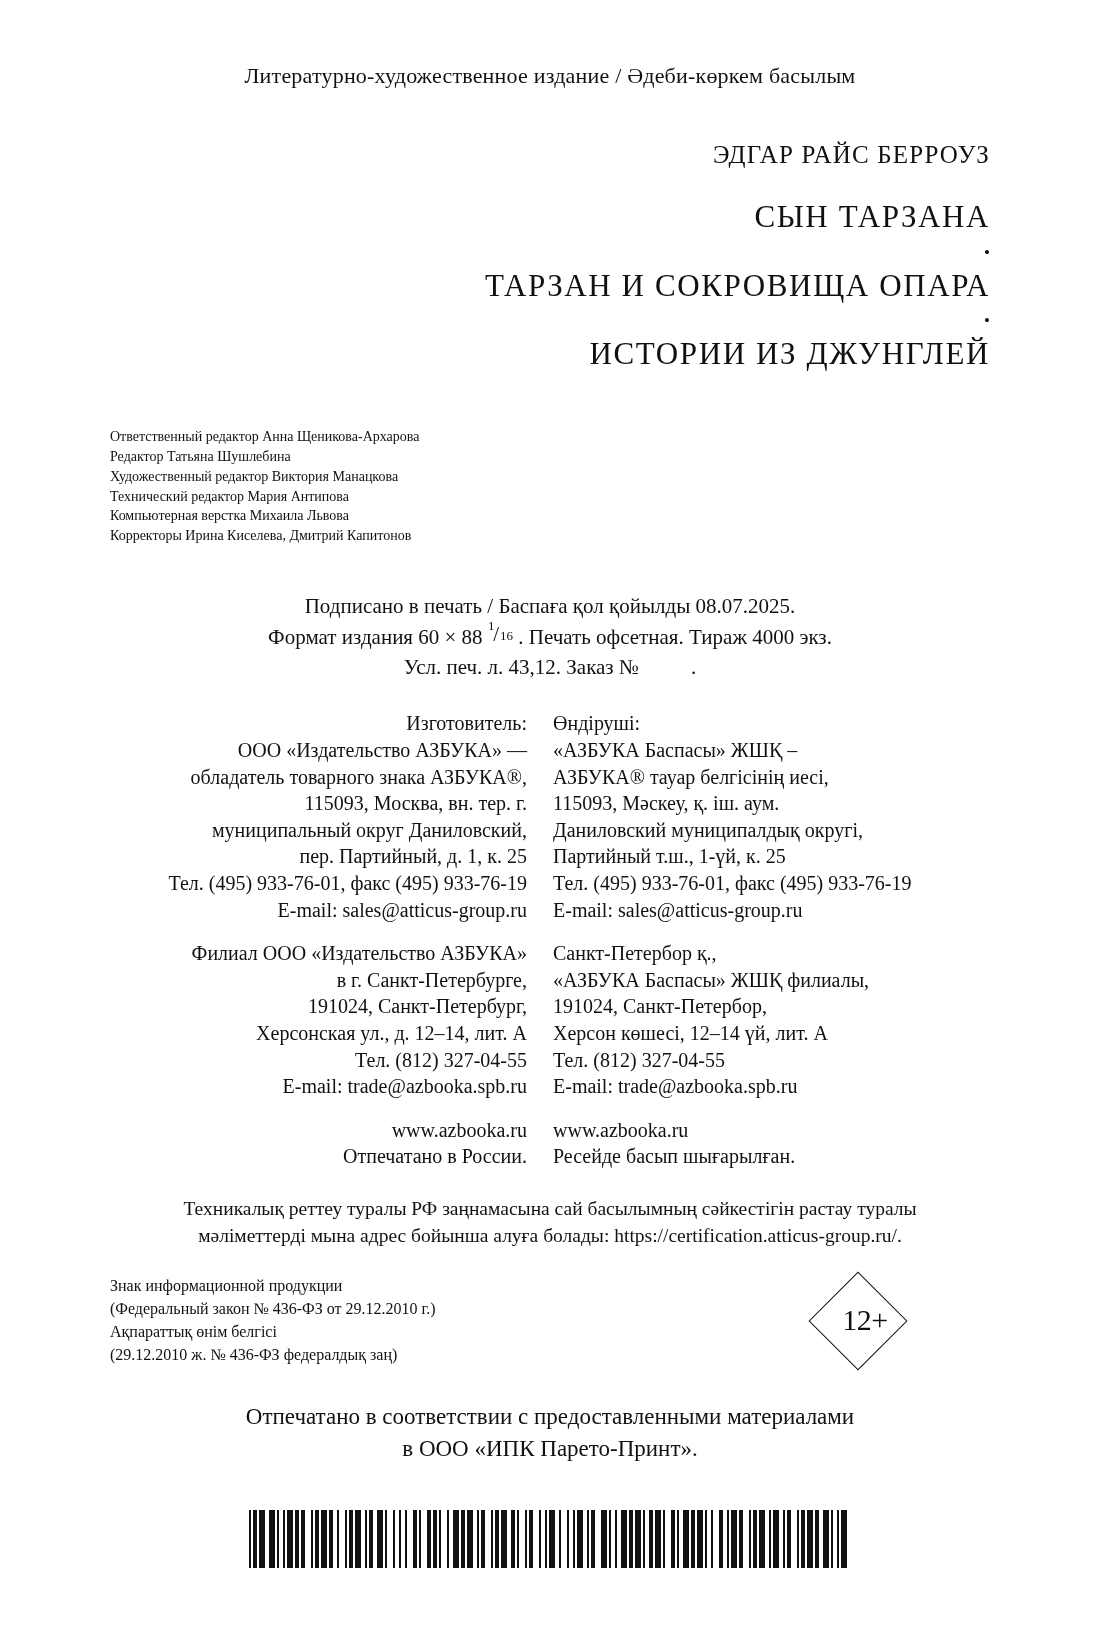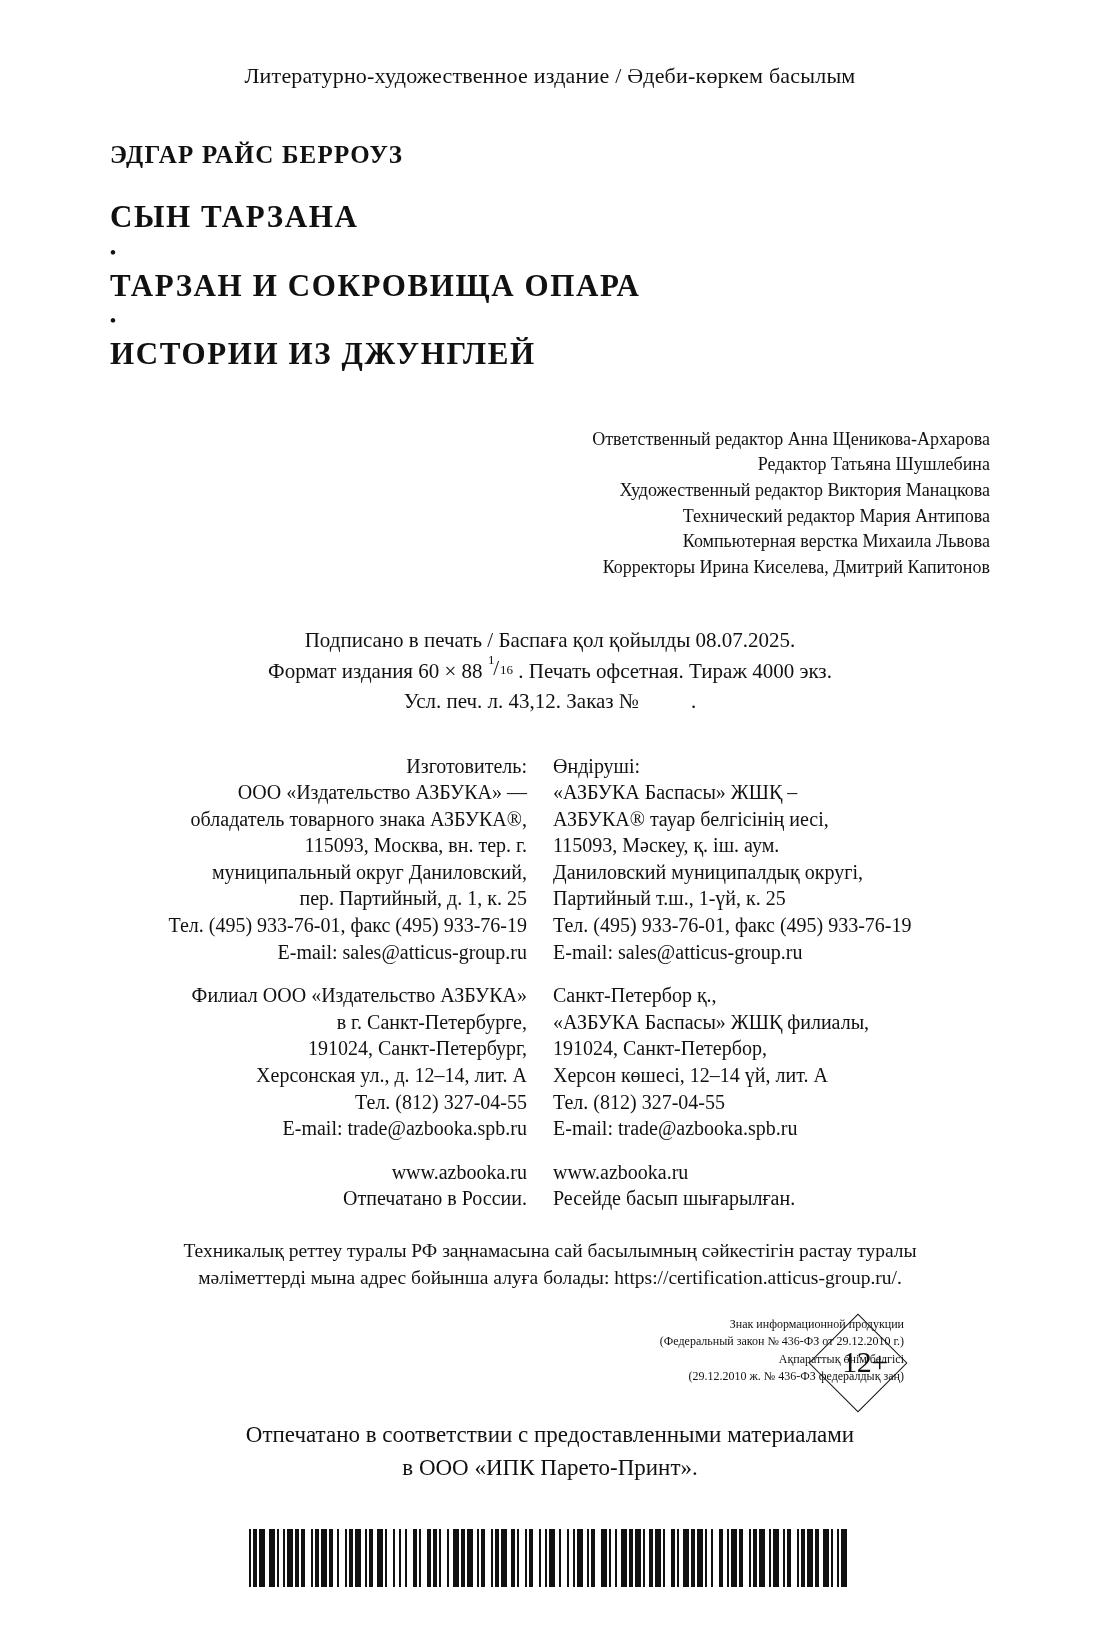--- a/index.html
+++ b/index.html
@@ -26,45 +26,44 @@
   
   .series-line {
     text-align: center;
     font-size: 22px;
     letter-spacing: 0.2px;
     padding-top: 63px;
   }
 
   
   .title-block {
-    text-align: left;
+    text-align: right;
     margin-top: 52px;
-    font-weight: bold;
   }
   .author-name {
     font-size: 25px;
     letter-spacing: 1.2px;
     margin-bottom: 30px;
   }
   .book-title {
     font-size: 31px;
     letter-spacing: 1.6px;
     line-height: 1.15;
   }
   .title-sep {
     font-size: 17px;
     line-height: 1;
     margin: 9px 0 7px 0;
   }
 
   
   .credits {
-    text-align: right;
+    text-align: left;
     margin-top: 55px;
-    font-size: 18px;
+    font-size: 14px;
     line-height: 1.42;
   }
   .credits div { white-space: nowrap; }
 
   
   .print-details {
     text-align: center;
     margin-top: 45px;
     font-size: 21px;
     line-height: 1.45;
@@ -93,21 +92,21 @@
     left: 0.93em;
     top: 0.30em;
     font-size: 0.62em;
   }
   .blank-order { display: inline-block; width: 52px; }
 
   
   .imprint {
     display: flex;
     justify-content: center;
-    margin-top: 36px;
+    margin-top: 28px;
     font-size: 20px;
     line-height: 1.33;
   }
   .imprint .col-ru {
     width: 380px;
     text-align: right;
     padding-right: 13px;
   }
   .imprint .col-kk {
     width: 400px;
@@ -124,22 +123,22 @@
     font-size: 19.5px;
     line-height: 1.38;
   }
 
   
   .age-section {
     position: relative;
     margin-top: 24px;
   }
   .age-text {
-    text-align: right;
-    font-size: 12px;
+    text-align: left;
+    font-size: 16px;
     line-height: 1.45;
     padding-right: 86px;
   }
   .age-mark {
     position: absolute;
     right: 85px;
     top: -2px;
     width: 96px;
     height: 96px;
   }

